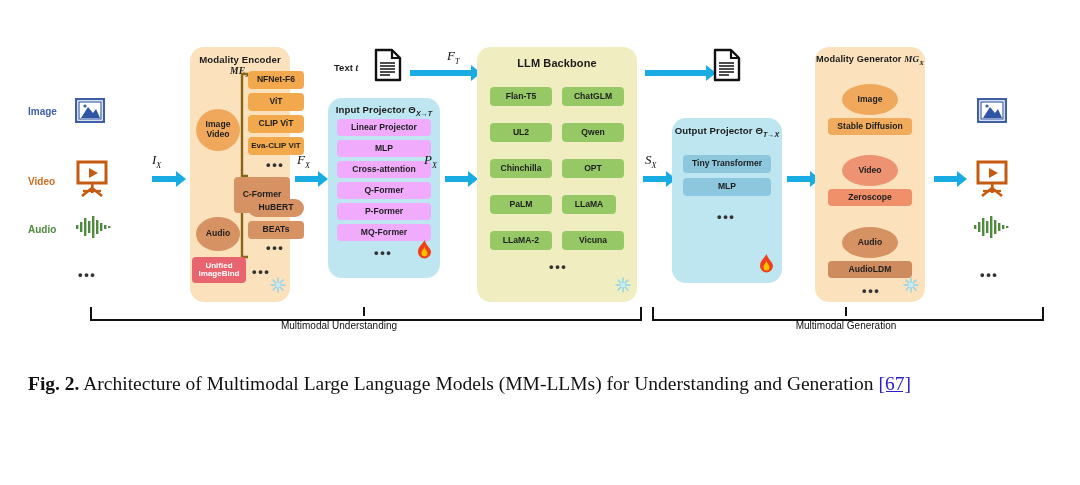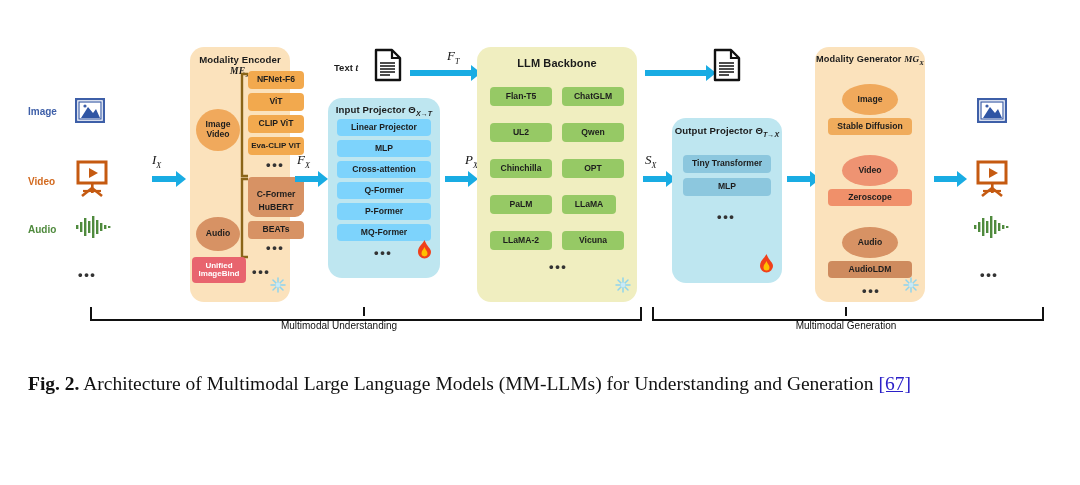--- a/index.html
+++ b/index.html
@@ -34,21 +34,21 @@
 
   
   .p-orange{background:#FBE2BC;}
   .p-blue{background:#BEE6F0;}
   .p-yellow{background:#F0EEC0;}
   .c-orange{background:#F2A94E;}
   .c-orange2{background:#F0AC5C;}
   .c-brown{background:#D79264;}
   .c-brown2{background:#CE8B5E;}
   .c-red{background:#E8646E;color:#ffffff;}
-  .c-blue{background:#7dd3fc;}
+  .c-blue{background:#f0abfc;}
   .c-blue2{background:#8CC7DE;}
   .c-green{background:#96C965;}
   .c-salmon{background:#F0906A;}
   .e-orange{background:#F0A95C;}
   .e-brown{background:#D79264;}
   .e-salmon{background:#EE9372;}
 
   
   .dots{position:absolute;font-size:13px;font-weight:900;color:#333;letter-spacing:1.6px;line-height:1;}
 
@@ -161,21 +161,21 @@
     <div class="dots" style="left:76px;top:111px;">•••</div>
 
     <div class="ell e-brown" style="left:6px;top:170px;width:44px;height:34px;">
       <span>Audio</span>
     </div>
 
     <svg style="position:absolute;left:49px;top:130px;" width="10" height="84">
       <path d="M9 2 L3 2 L3 80 L9 80" fill="none" stroke="#8A6518" stroke-width="2.4"></path>
     </svg>
 
-    <div class="chip c-brown" style="left:58px;top:130px;width:56px;height:36px;">C-Former</div>
+    <div class="chip c-brown" style="left:44px;top:130px;width:56px;height:36px;">C-Former</div>
     <div class="chip c-brown" style="left:58px;top:152px;width:56px;height:18px;border-radius:9px;">HuBERT</div>
     <div class="chip c-brown" style="left:58px;top:174px;width:56px;height:18px;">BEATs</div>
     <div class="dots" style="left:76px;top:194px;">•••</div>
 
     <div class="chip c-red" style="left:2px;top:210px;width:54px;height:26px;flex-direction:column;font-size:8px;">
       <span>Unified</span>
       <span>ImageBind</span>
     </div>
     <div class="dots" style="left:62px;top:218px;">•••</div>
 
@@ -224,21 +224,21 @@
     <div class="chip c-blue" style="left:9px;top:126px;width:94px;height:17px;">MQ-Former</div>
     <div class="dots" style="left:46px;top:148px;">•••</div>
     <div class="ico" style="left:88px;top:142px;">
       <svg width="17" height="20" viewBox="0 0 17 20">
         <path d="M8.5 0 C6 5 2 6.5 2 12 a6.5 6.5 0 0 0 13 0 C15 8 11 7 8.5 0 Z" fill="#F0401B"></path>
         <path d="M8.5 7 C7.2 10 5.5 10.8 5.5 13.4 a3 3 0 0 0 6 0 C11.5 11.4 9.8 10.4 8.5 7 Z" fill="#FFC000"></path>
       </svg>
     </div>
   </div>
 
-  <div class="flab" style="left:465px;top:152px;"><span>P</span><sub>X</sub></div>
+  <div class="flab" style="left:424px;top:152px;"><span>P</span><sub>X</sub></div>
   <div class="arr" style="left:445px;top:176px;width:24px;"></div>
 
   <div class="panel p-yellow" style="left:477px;top:47px;width:160px;height:255px;">
     <div class="panel-title" style="top:10px;font-size:11px;">LLM Backbone</div>
 
     <div class="chip c-green" style="left:13px;top:40px;width:62px;height:19px;">Flan-T5</div>
     <div class="chip c-green" style="left:13px;top:76px;width:62px;height:19px;">UL2</div>
     <div class="chip c-green" style="left:13px;top:112px;width:62px;height:19px;">Chinchilla</div>
     <div class="chip c-green" style="left:13px;top:148px;width:62px;height:19px;">PaLM</div>
     <div class="chip c-green" style="left:13px;top:184px;width:62px;height:19px;">LLaMA-2</div>

